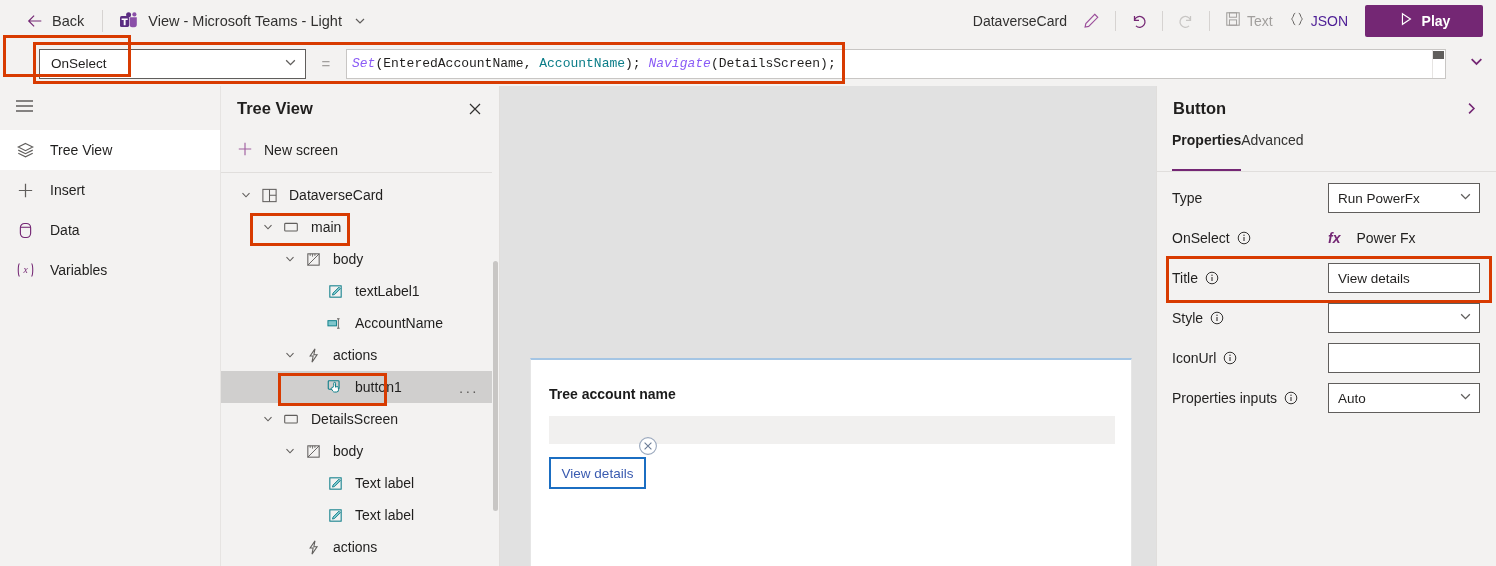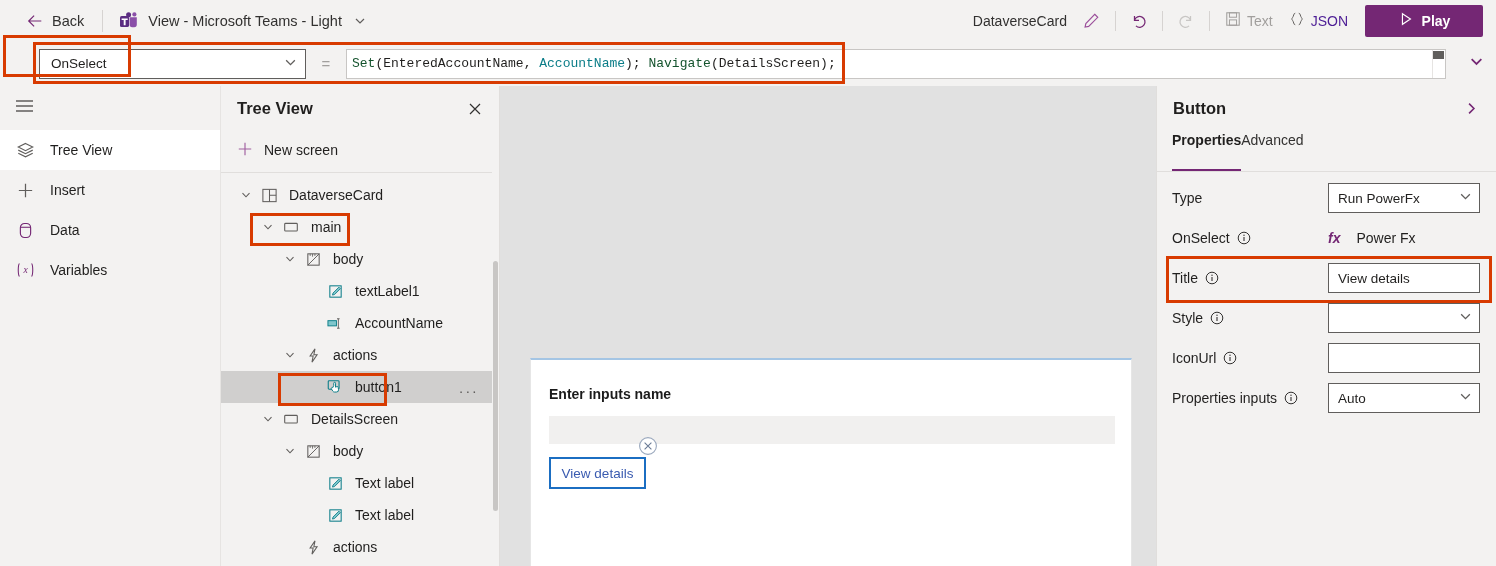--- a/index.html
+++ b/index.html
@@ -76,21 +76,21 @@
   .eq-sign {
     width: 40px; text-align: center; color: #a19f9d; font-size: 15px;
     user-select: none;
   }
   .formula-input {
     flex: 1; height: 30px; background: #fff; border: 1px solid #c8c6c4;
     display: flex; align-items: center; padding: 0 0 0 5px;
     margin-right: 10px; font-family: "Liberation Mono", monospace;
     font-size: 13px; position: relative; overflow: hidden;
   }
-  .tk-fn { color: #14532d; }
+  .tk-fn { color: #8b5cf6; font-style: italic; }
   .tk-plain { color: #201f1e; }
   .tk-field { color: #0b7d88; }
   .f-scroll {
     position: absolute; right: 0; top: 0; width: 13px; height: 100%;
     background: #fff; border-left: 1px solid #e6e4e2;
   }
   .f-scroll-thumb {
     position: absolute; right: 1px; top: 1px; width: 11px; height: 8px;
     background: #605e5c;
   }
@@ -602,21 +602,21 @@
       </div>
     <div class="tree-scroll">
       <div class="tree-scroll-thumb"></div>
     </div>
   </div>
   <div class="node-hl" style="left:250px; top:213px; width:100px; height:33px;"></div>
   <div class="node-hl" style="left:278px; top:373px; width:109px; height:33px;"></div>
 
   <div class="canvas">
     <div class="card">
-      <div class="card-label">Enter inputs name</div>
+      <div class="card-label">Tree account name</div>
       <input class="card-input" type="text" value="" style="">
       <div class="card-btn">
         <span>View details</span>
       </div>
       <span class="del-handle">
         <svg width="20" height="20" viewBox="0 0 20 20">
             <circle cx="10" cy="10" r="8.4" fill="#ffffff" stroke="#9aa8bd" stroke-width="1.1"></circle>
             <path d="M6.6 6.6l6.8 6.8M13.4 6.6l-6.8 6.8" stroke="#6b7c96" stroke-width="1.1" fill="none"></path>
           </svg>
       </span>

